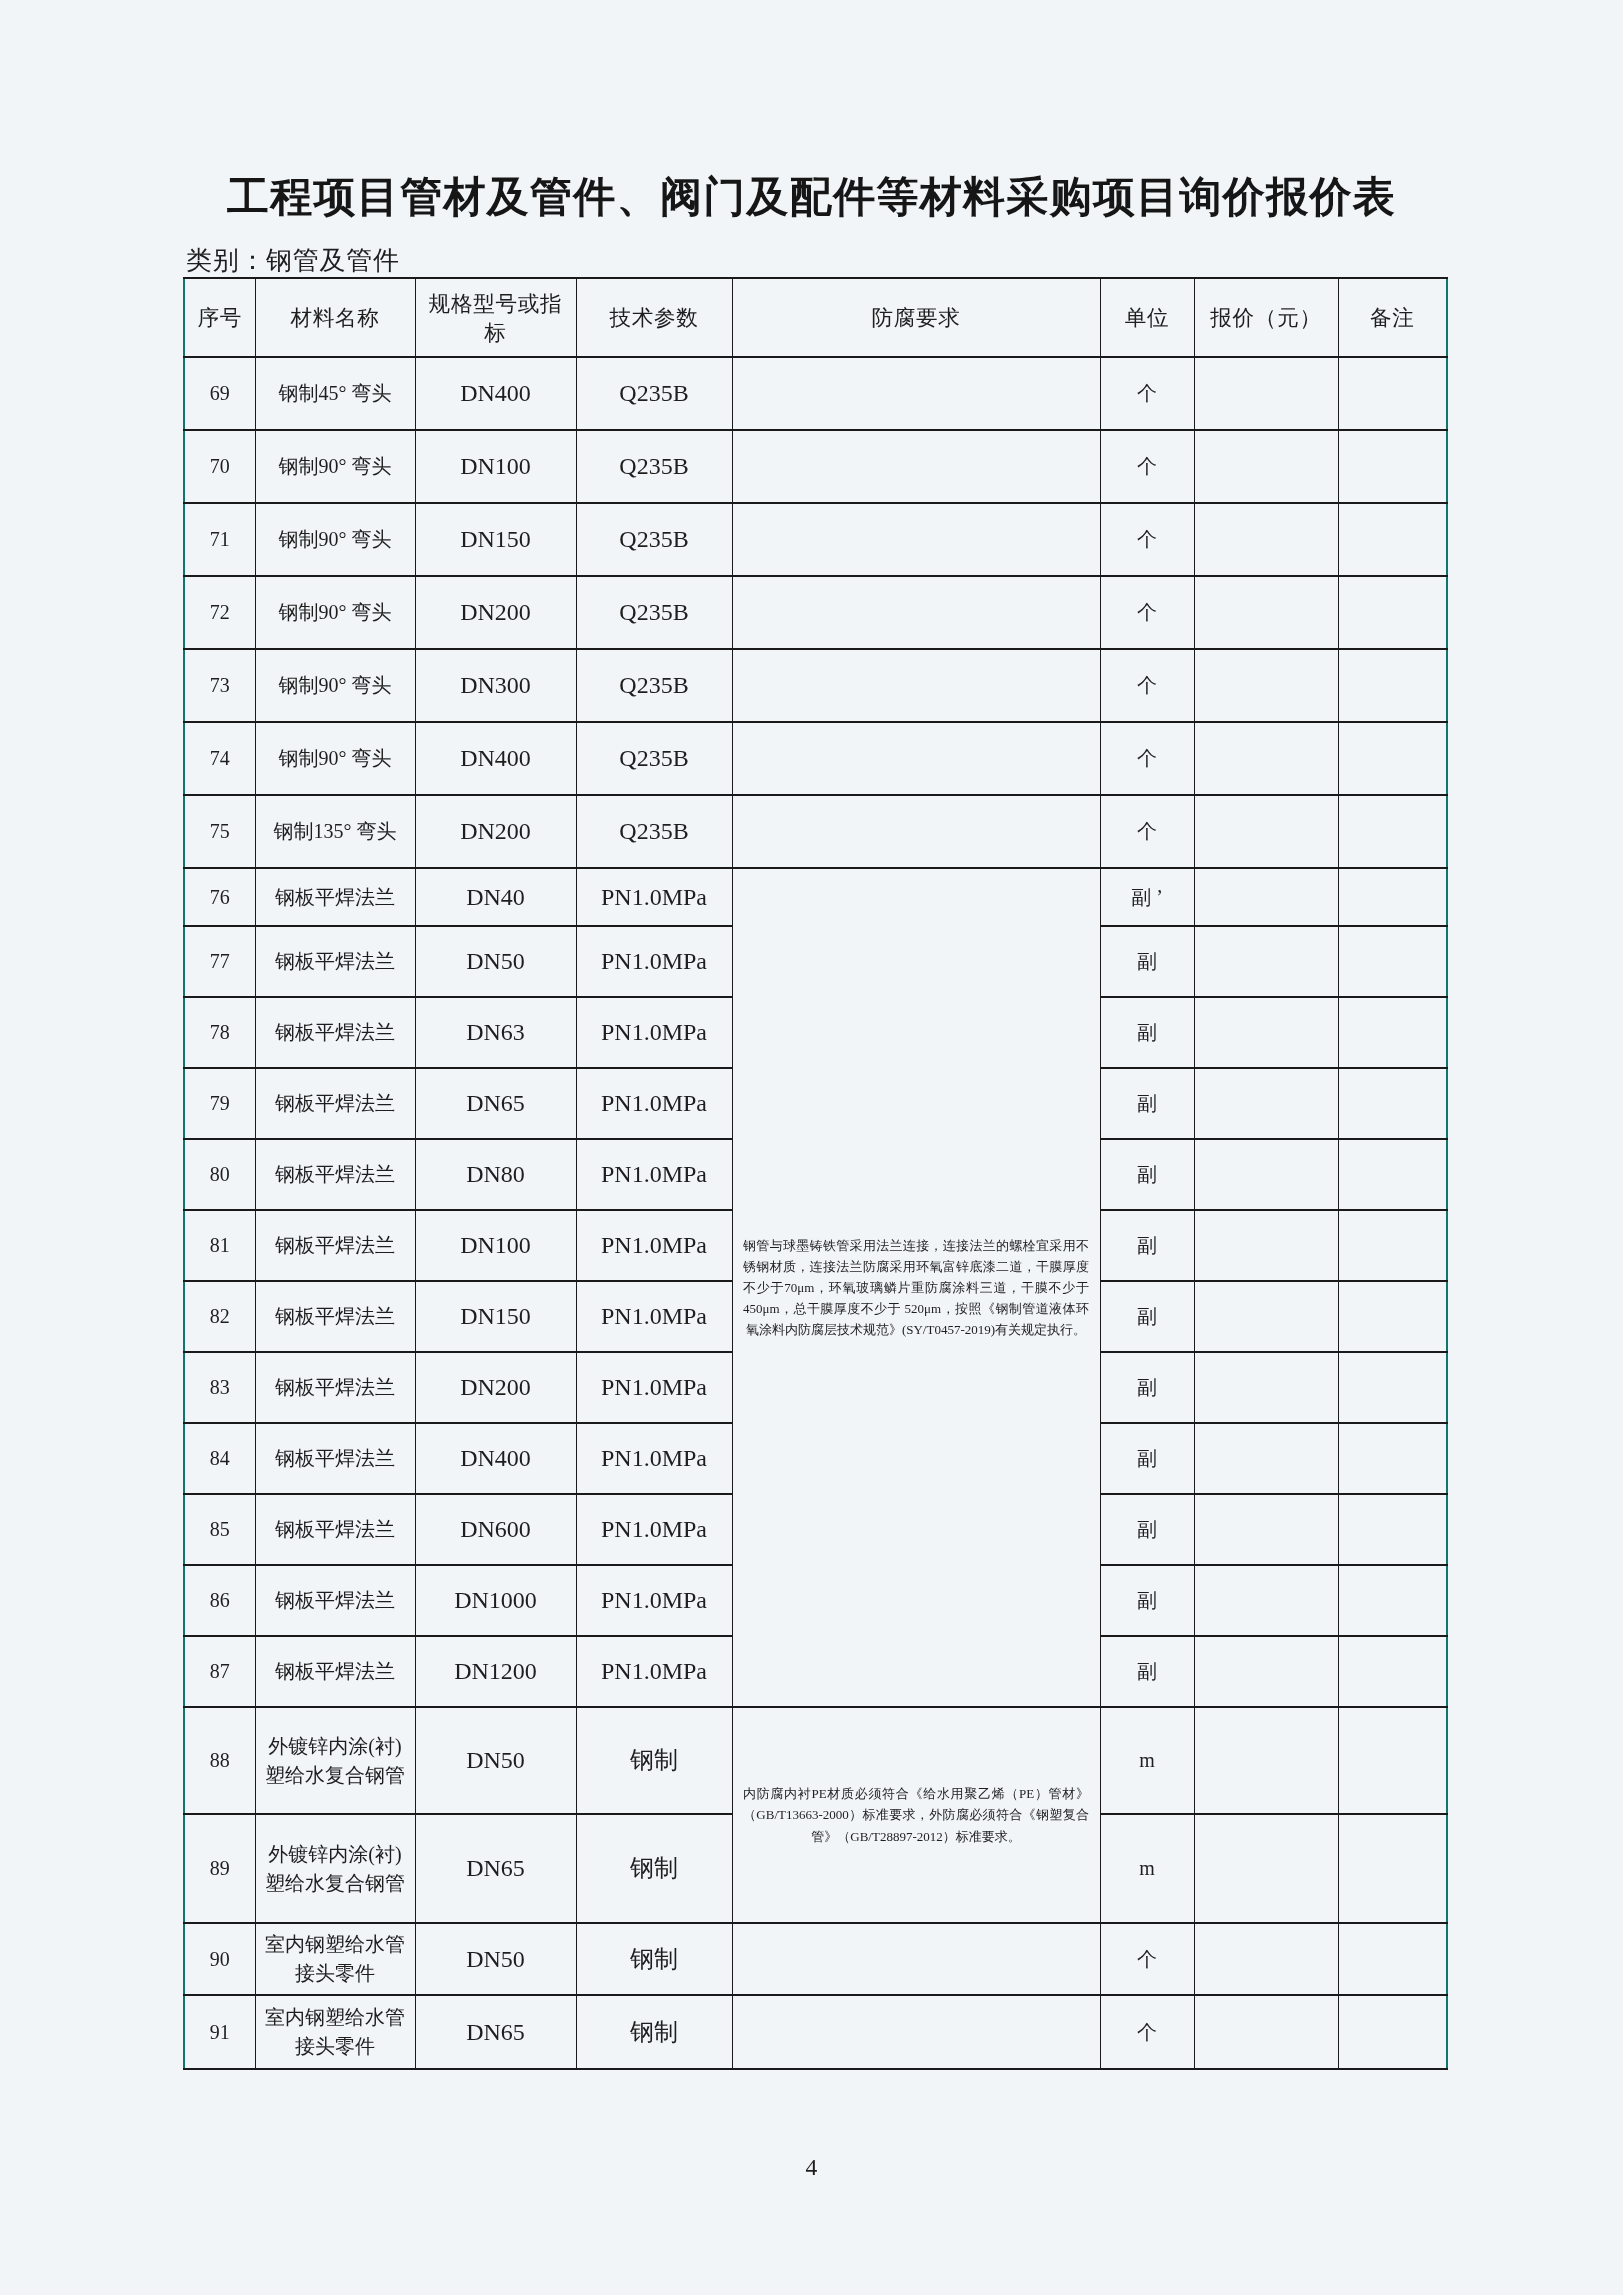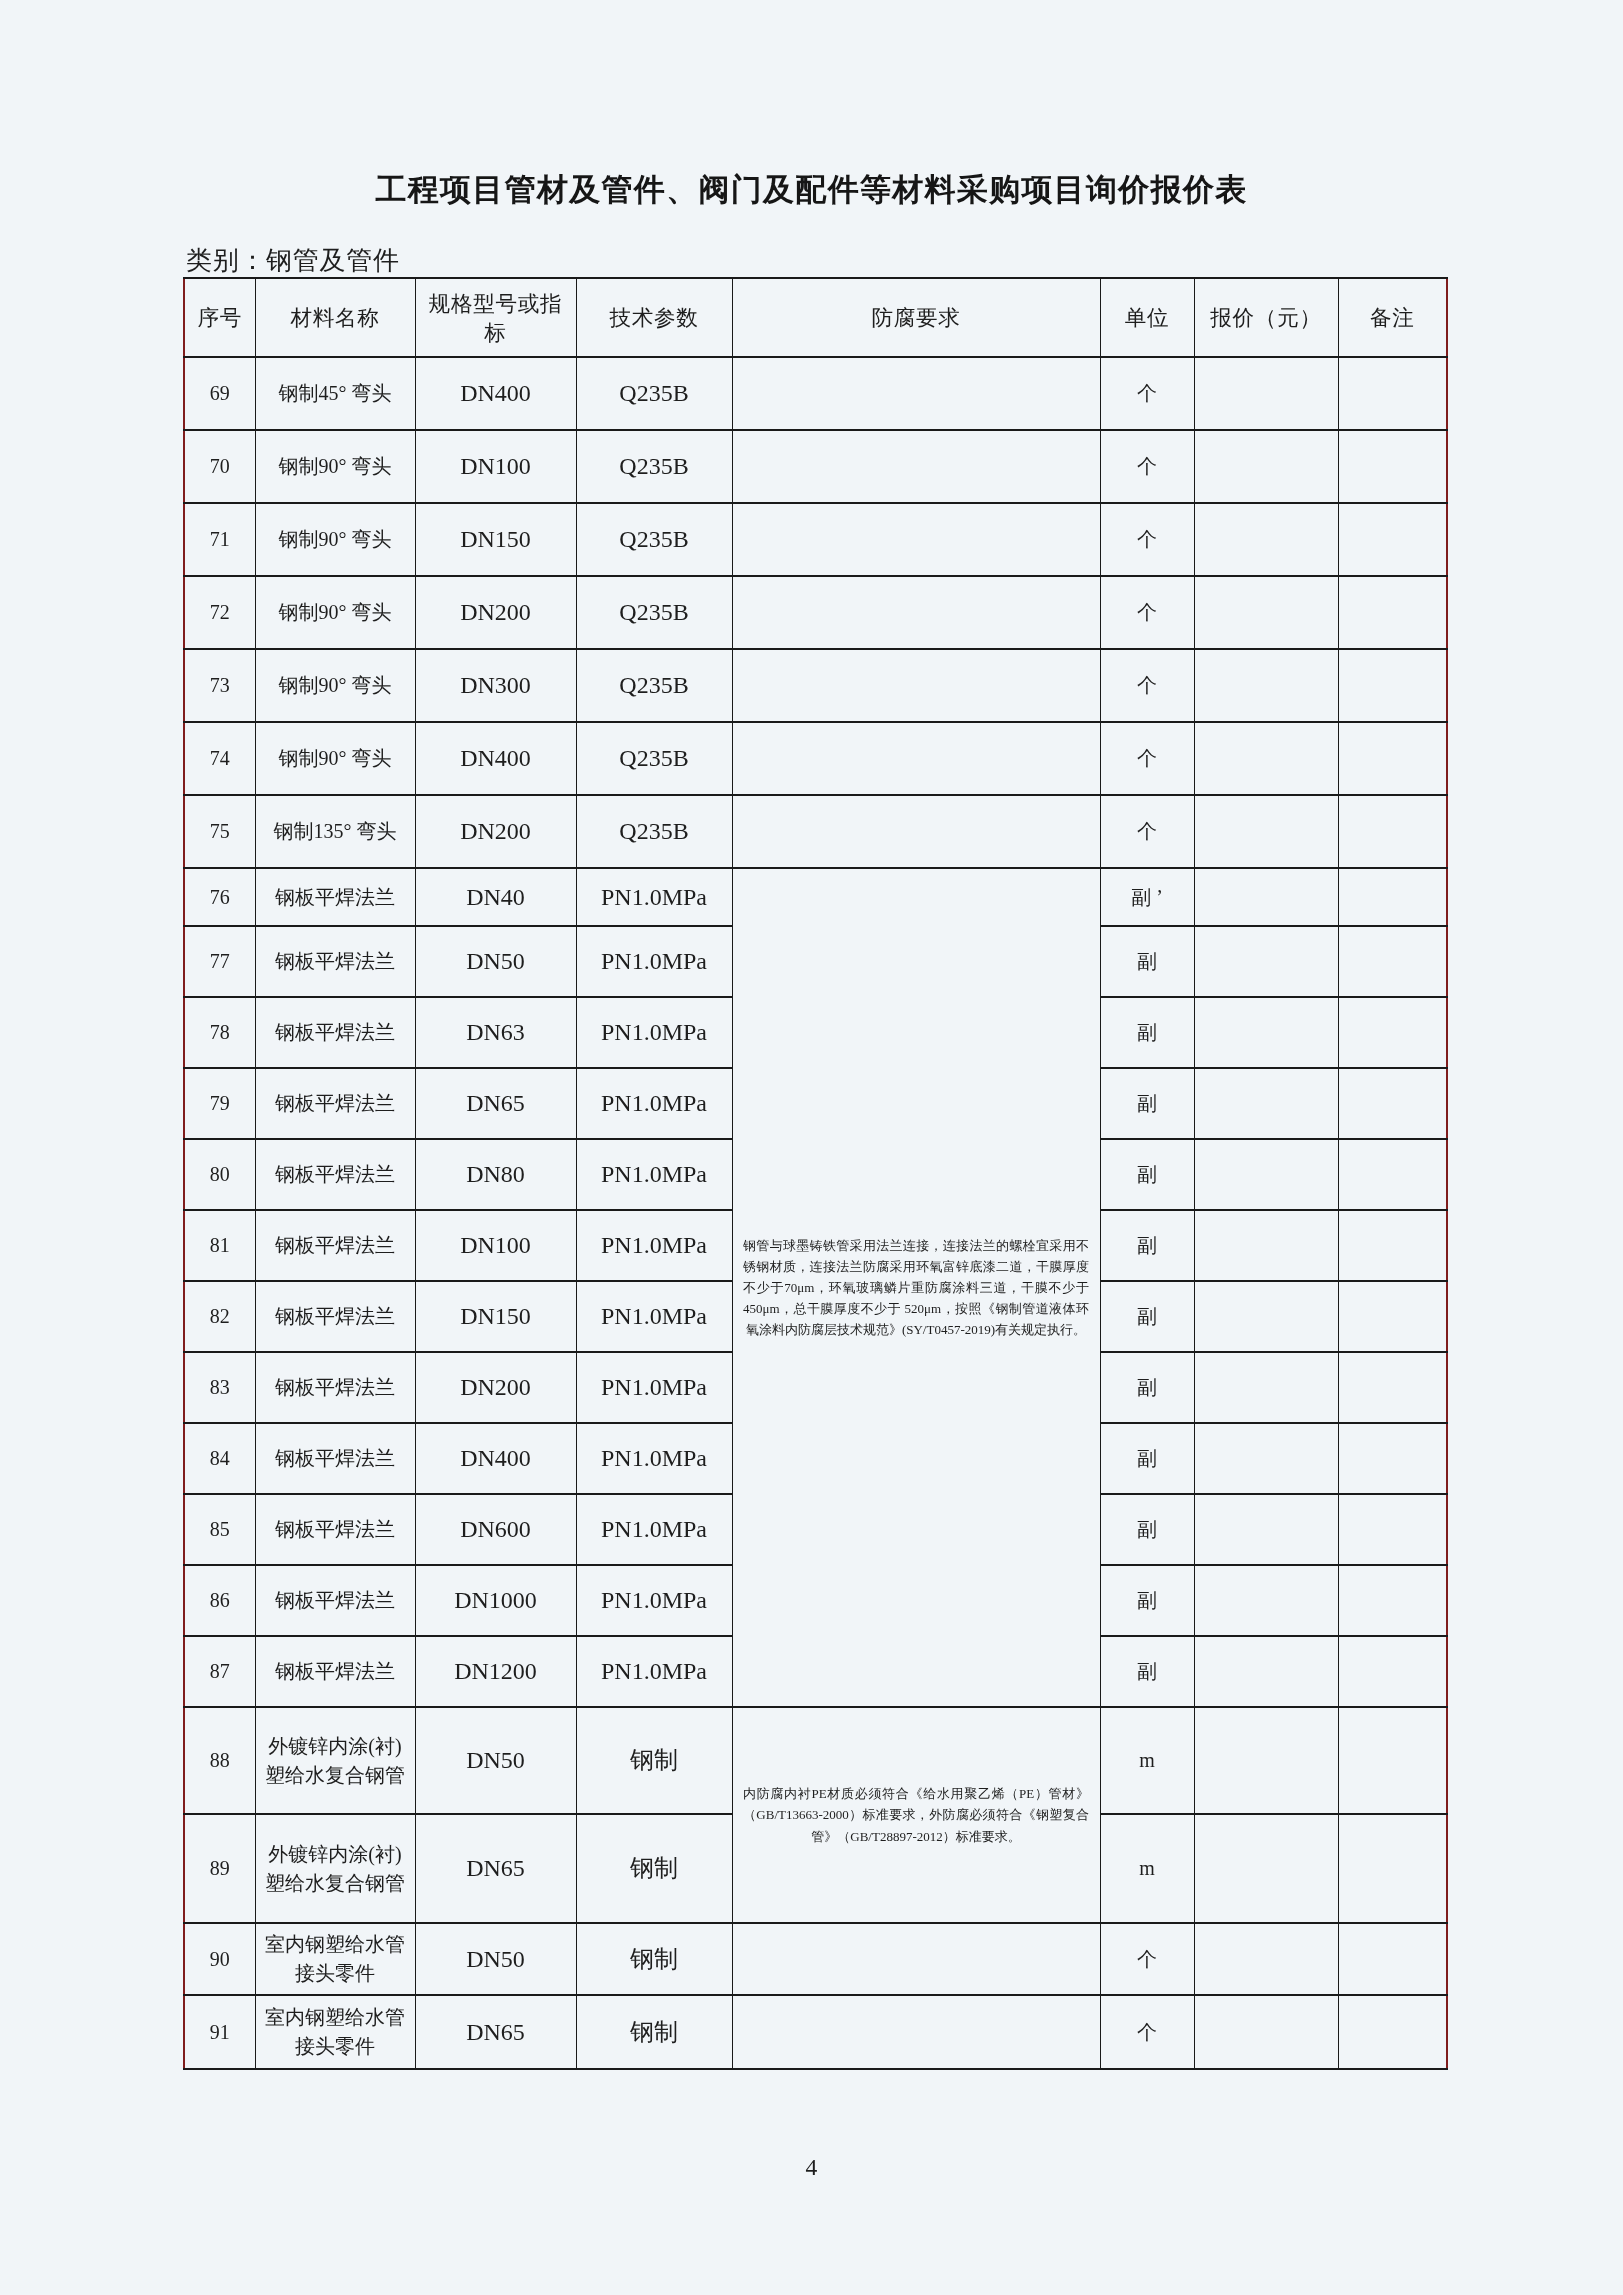--- a/index.html
+++ b/index.html
@@ -7,32 +7,32 @@
     width: 1623px; height: 2295px;
     background: #f1f5f8;
     position: relative;
     font-family: "Liberation Serif", "DejaVu Serif", serif;
     color: #1e1e1e;
     overflow: hidden;
   }
   .title {
     position: absolute; top: 169px; left: 0; width: 1623px;
     margin: 0; text-align: center;
-    font-size: 31px; font-weight: 700; letter-spacing: 1.3px;
+    font-size: 42px; font-weight: 700; letter-spacing: 1.3px;
     color: #161616;
   }
   .category {
     position: absolute; top: 243px; left: 186px;
     font-size: 26px; letter-spacing: 0.7px;
   }
   table.quote-table {
     position: absolute; top: 277px; left: 183px;
     width: 1264px;
     border-collapse: collapse; table-layout: fixed;
-    border: 2px solid #7f1d1d;
+    border: 2px solid #0f766e;
   }
   th, td {
     border: 1.3px solid #1a1a1a;
     border-top-width: 2px; border-bottom-width: 2px;
     text-align: center; vertical-align: middle;
     padding: 1.3px 3.9px;
     overflow: hidden;
     font-weight: 400;
   }
   thead tr { height: 79px; }

